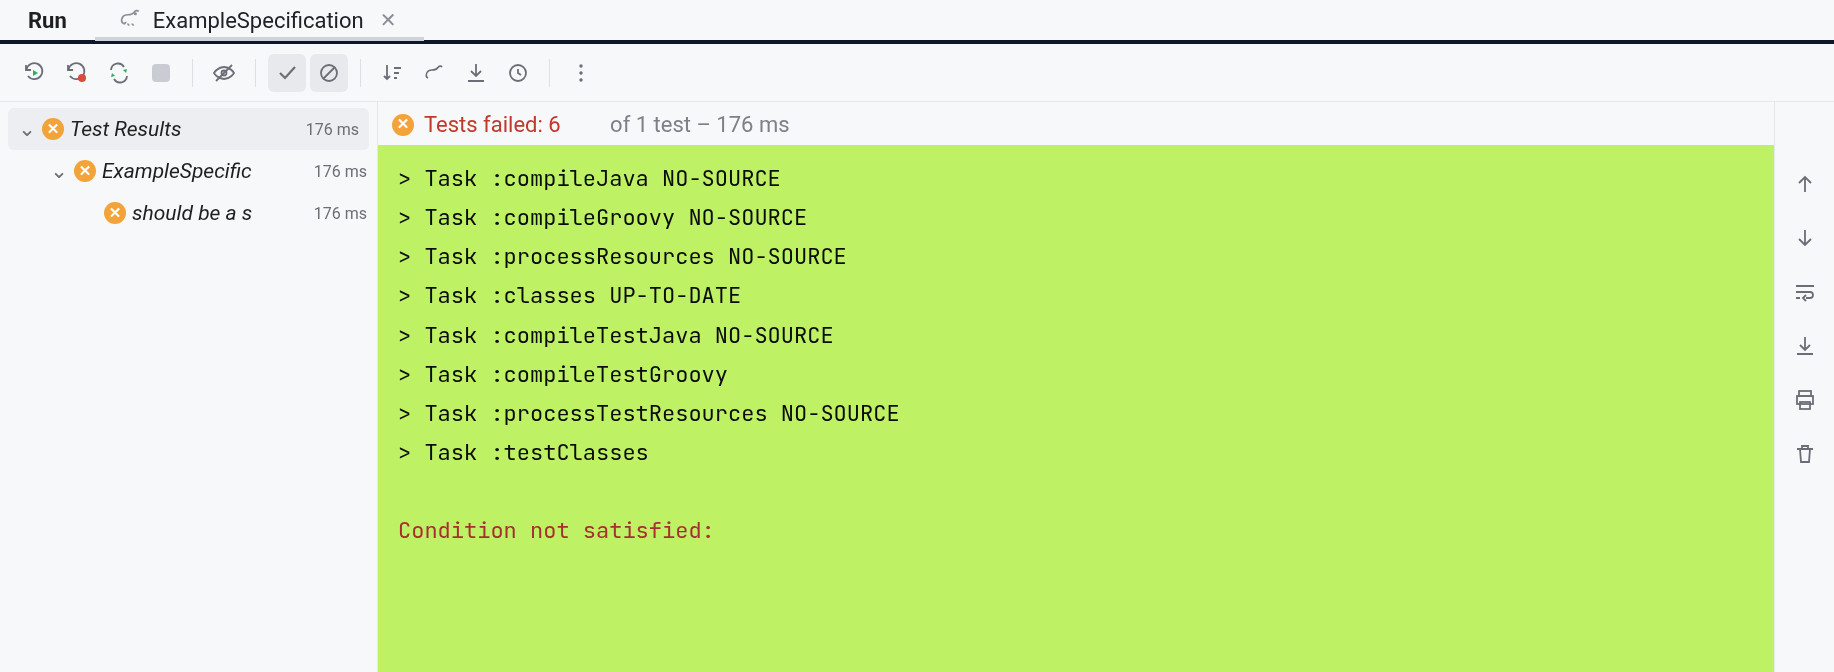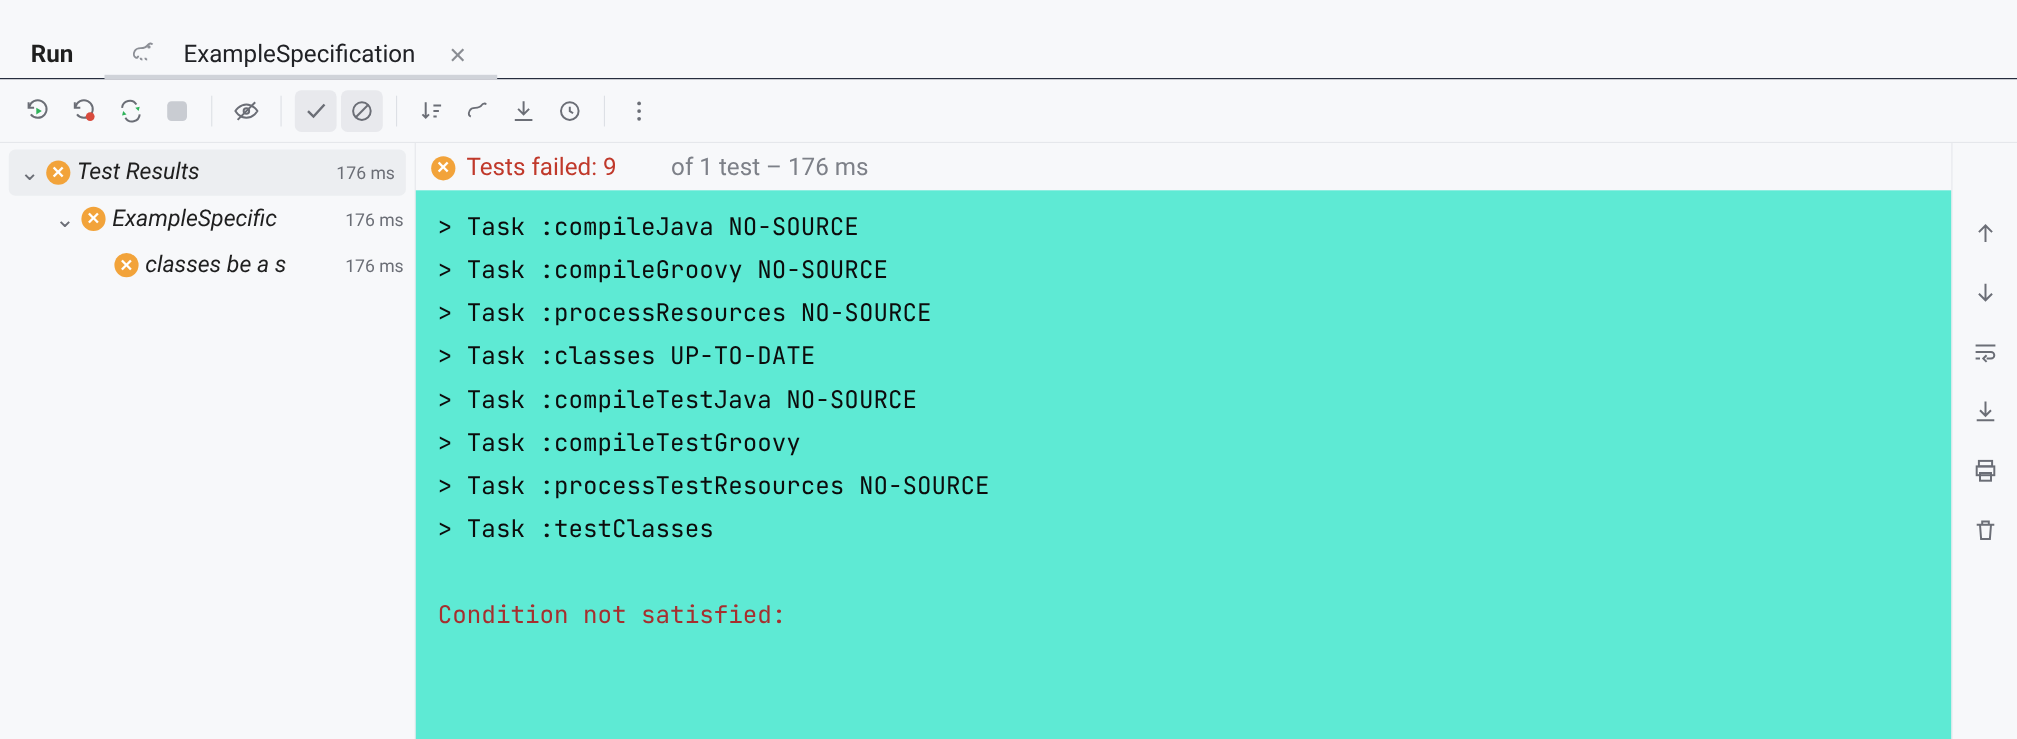--- a/index.html
+++ b/index.html
@@ -12,32 +12,31 @@
     height: 672px;
     overflow: hidden;
     display: flex;
     flex-direction: column;
   }
   
   .tabbar {
     display: flex;
     align-items: center;
     height: 44px;
-    border-bottom: 1px solid #0f172a;
-    margin-top: 28px;
+    border-bottom: 4px solid #0f172a;
   }
   .tool-title {
     font-weight: 700;
     font-size: 22px;
     padding: 0 28px;
   }
   .tab {
     display: flex;
     align-items: center;
-    gap: 24px;
+    gap: 10px;
     height: 100%;
     padding: 0 22px;
     position: relative;
   }
   .tab .underline {
     position: absolute;
     left: 0; right: 0; bottom: -1px;
     height: 4px;
     background: #d0d3d9;
   }
@@ -119,21 +118,21 @@
   .summary {
     display: flex;
     align-items: center;
     gap: 10px;
     padding: 10px 16px 8px 14px;
     font-size: 22px;
   }
   .summary .fail { color: #c0392b; }
   .summary .muted { color: #7d8088; margin-left: 44px; }
   .output {
-    background: #5eead4;
+    background: #bef264;
     flex: 1;
     padding: 14px 20px;
     font-family: "JetBrains Mono", "SFMono-Regular", Menlo, Consolas, monospace;
     font-size: 22px;
     line-height: 1.78;
     color: #0c0c0c;
     overflow: auto;
     white-space: pre;
   }
   .output .err { color: #a62f2f; }
@@ -261,31 +260,31 @@
       <span class="pad1"></span>
       <span class="twisty">⌄</span>
       <span class="fail-icon"></span>
       <span class="name">ExampleSpecific</span>
       <span class="time">176 ms</span>
     </div>
     <div class="tree-row">
       <span class="pad2"></span>
       <span style="width:18px"></span>
       <span class="fail-icon"></span>
-      <span class="name">classes be a s</span>
+      <span class="name">should be a s</span>
       <span class="time">176 ms</span>
     </div>
   </div>
 
   <div class="right">
     <div class="console">
       <div class="summary">
         <span class="fail-icon"></span>
         <span>
-          <span class="fail">Tests failed: 9</span><span class="muted"> of 1 test – 176 ms</span>
+          <span class="fail">Tests failed: 6</span><span class="muted"> of 1 test – 176 ms</span>
         </span>
       </div>
       <div class="output" id="output"><div>&gt; Task :compileJava NO-SOURCE</div><div>&gt; Task :compileGroovy NO-SOURCE</div><div>&gt; Task :processResources NO-SOURCE</div><div>&gt; Task :classes UP-TO-DATE</div><div>&gt; Task :compileTestJava NO-SOURCE</div><div>&gt; Task :compileTestGroovy</div><div>&gt; Task :processTestResources NO-SOURCE</div><div>&gt; Task :testClasses</div><div>&nbsp;</div><div class="err">Condition not satisfied:</div></div>
     </div>
 
     <div class="gutter">
       <div class="gbtn">
         <svg viewBox="0 0 24 24" fill="none" stroke="currentColor" stroke-width="1.8">
             <path d="M12 20V5M6 11l6-6 6 6"></path>
           </svg>

